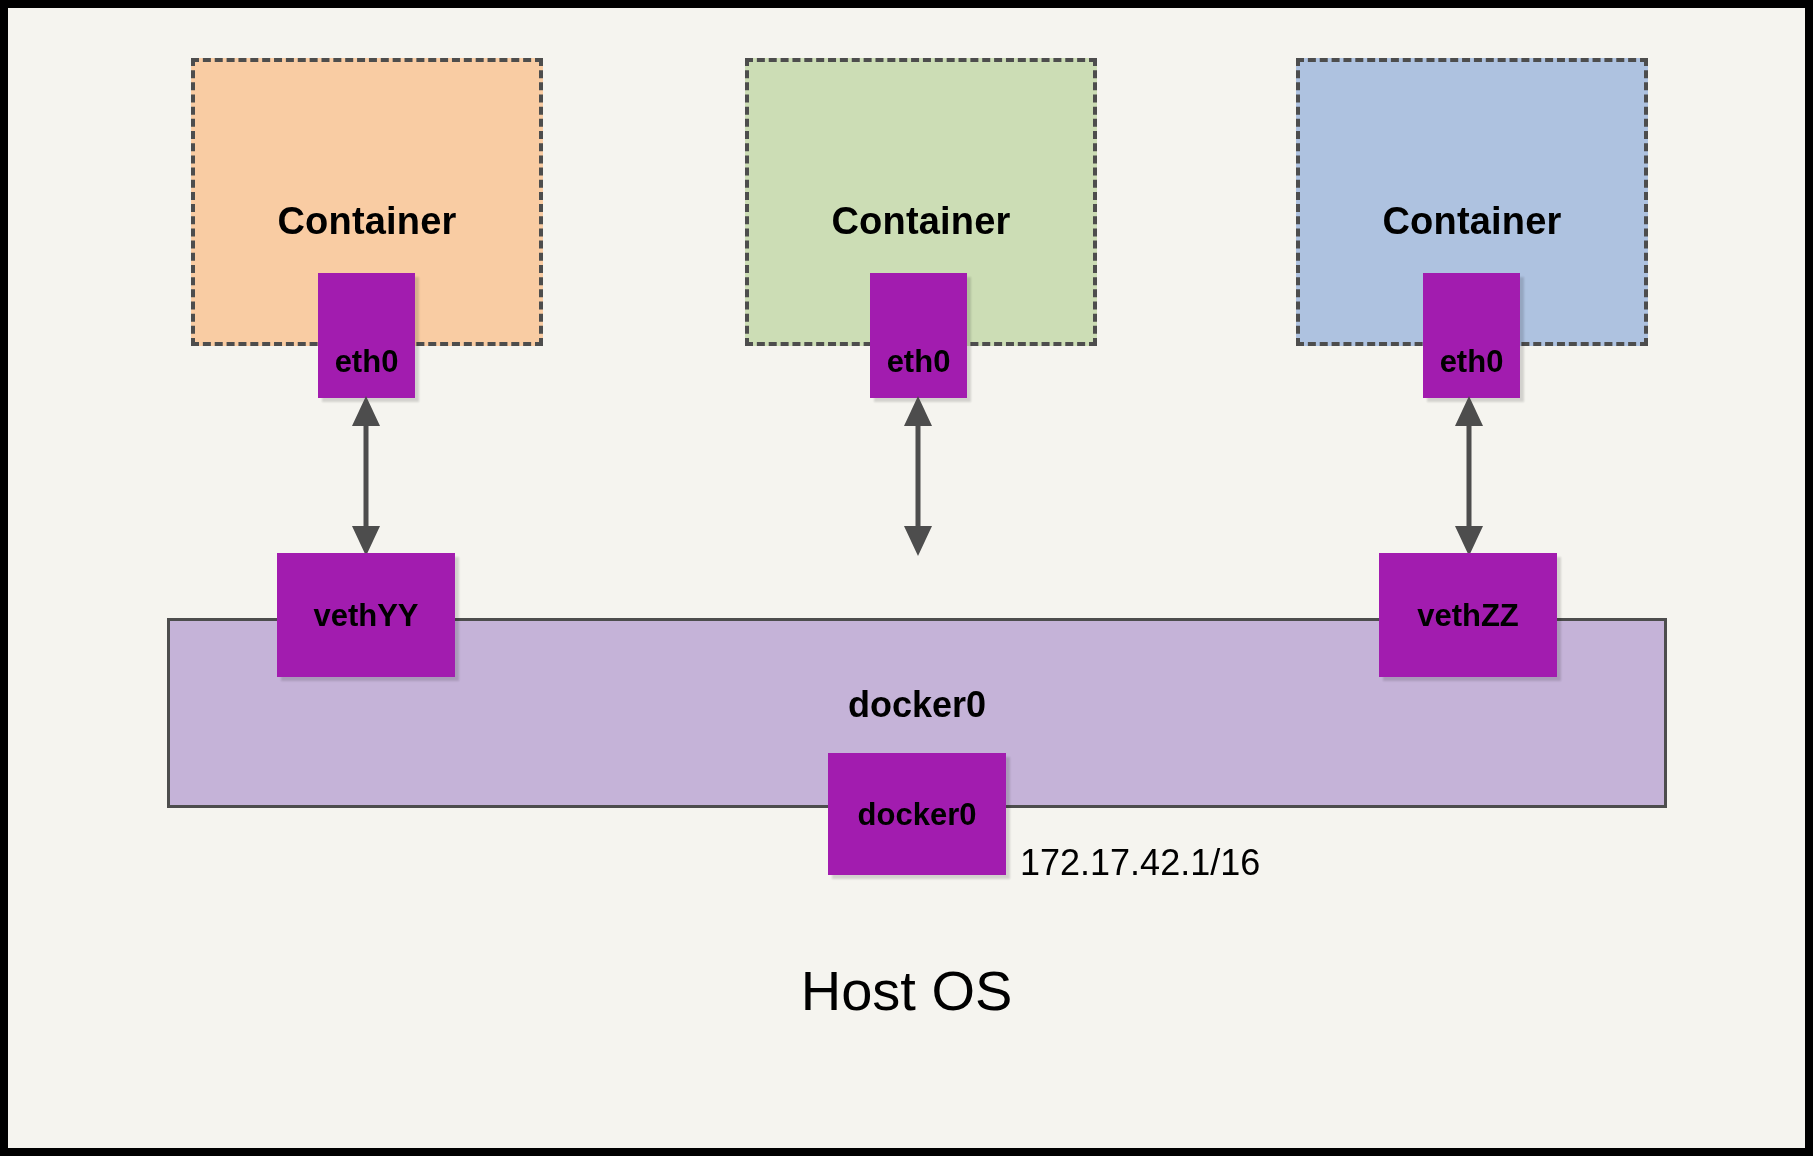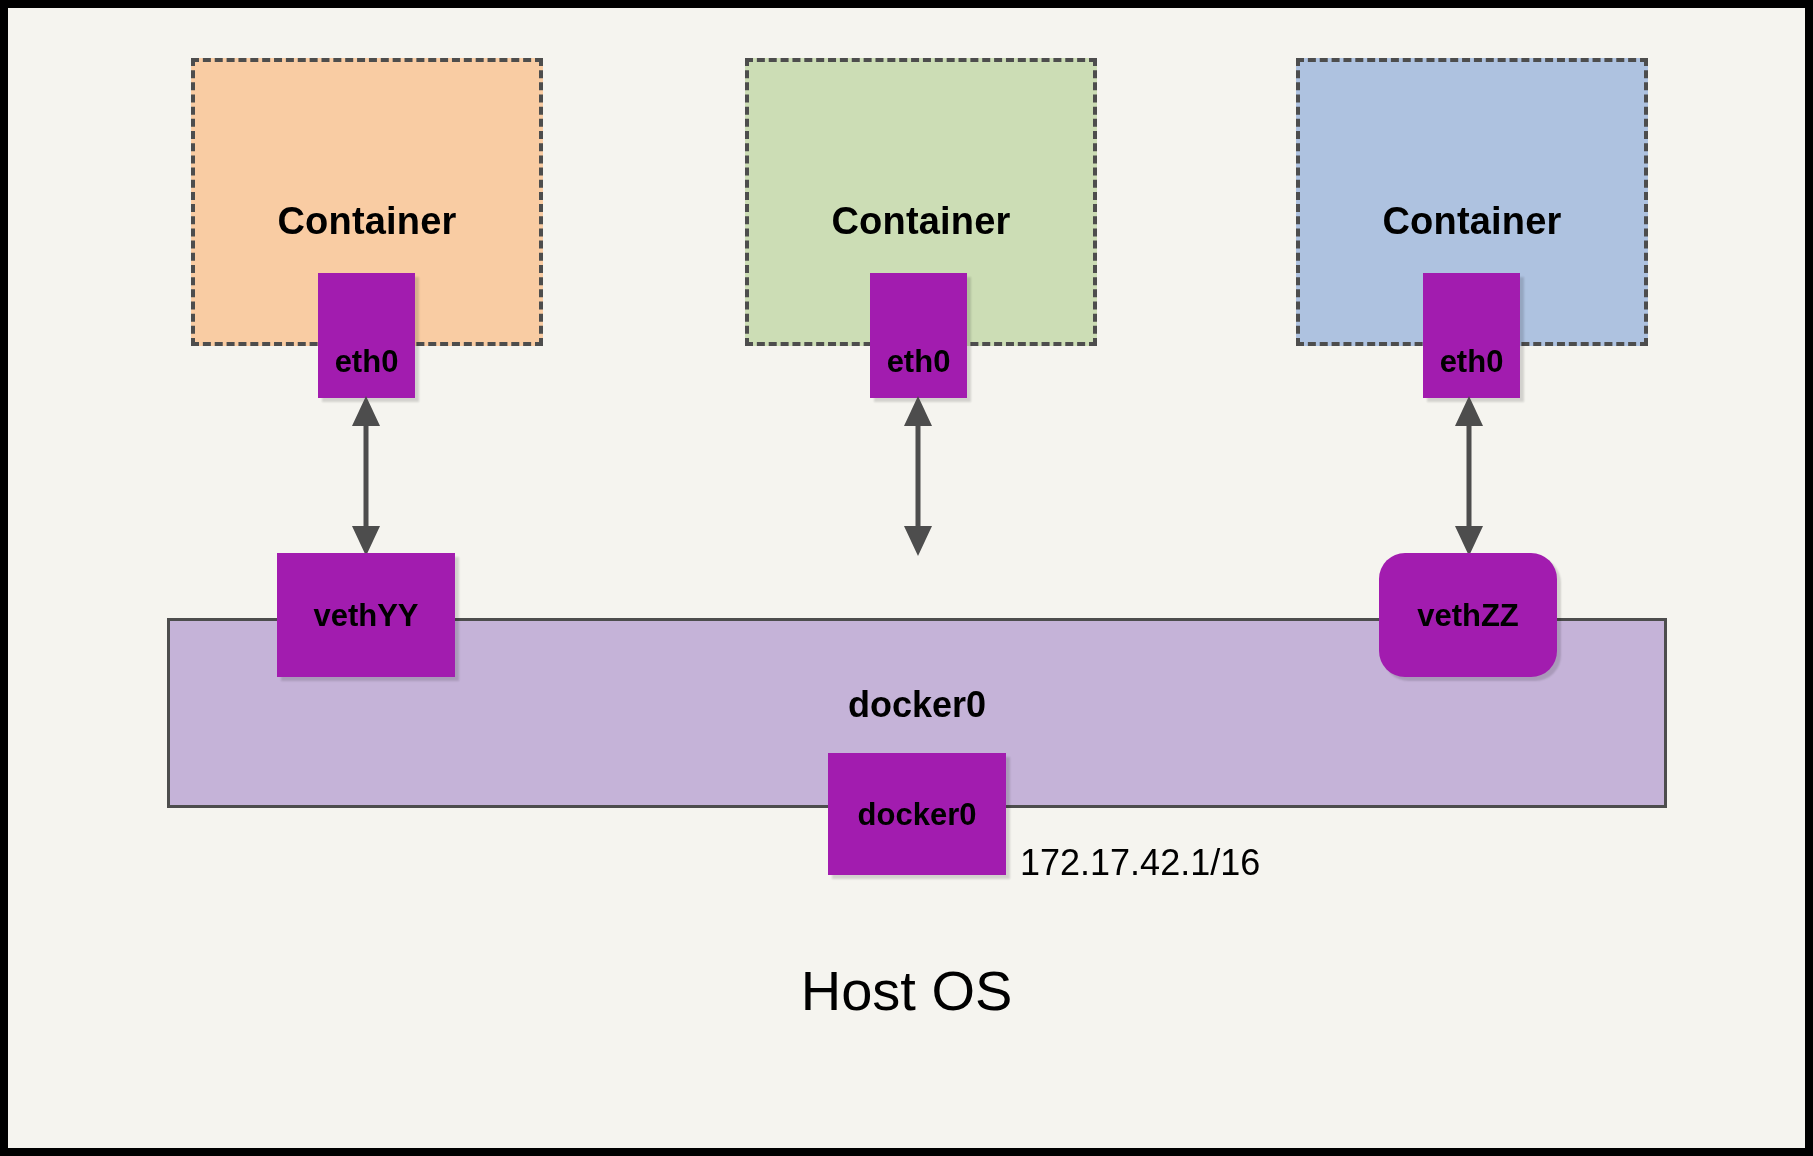--- a/index.html
+++ b/index.html
@@ -77,21 +77,21 @@
   .eth0-box { width: 97px; height: 125px; top: 265px; }
   .eth0-box.e1 { left: 310px; }
   .eth0-box.e2 { left: 862px; }
   .eth0-box.e3 { left: 1415px; }
   .eth0-box > span { margin-top: 52px; }
 
   
   .veth-box { width: 178px; height: 124px; top: 545px; }
   .veth-box.v1 { left: 269px; }
   .veth-box.v2 { left: 820px; }
-  .veth-box.v3 { left: 1371px; border-radius: 26px; }
+  .veth-box.v3 { left: 1371px; }
 
   
   .docker0-iface { width: 178px; height: 122px; top: 745px; left: 820px; }
 
   
   #docker0-bridge {
     position: absolute;
     left: 159px;
     top: 610px;
     width: 1500px;

